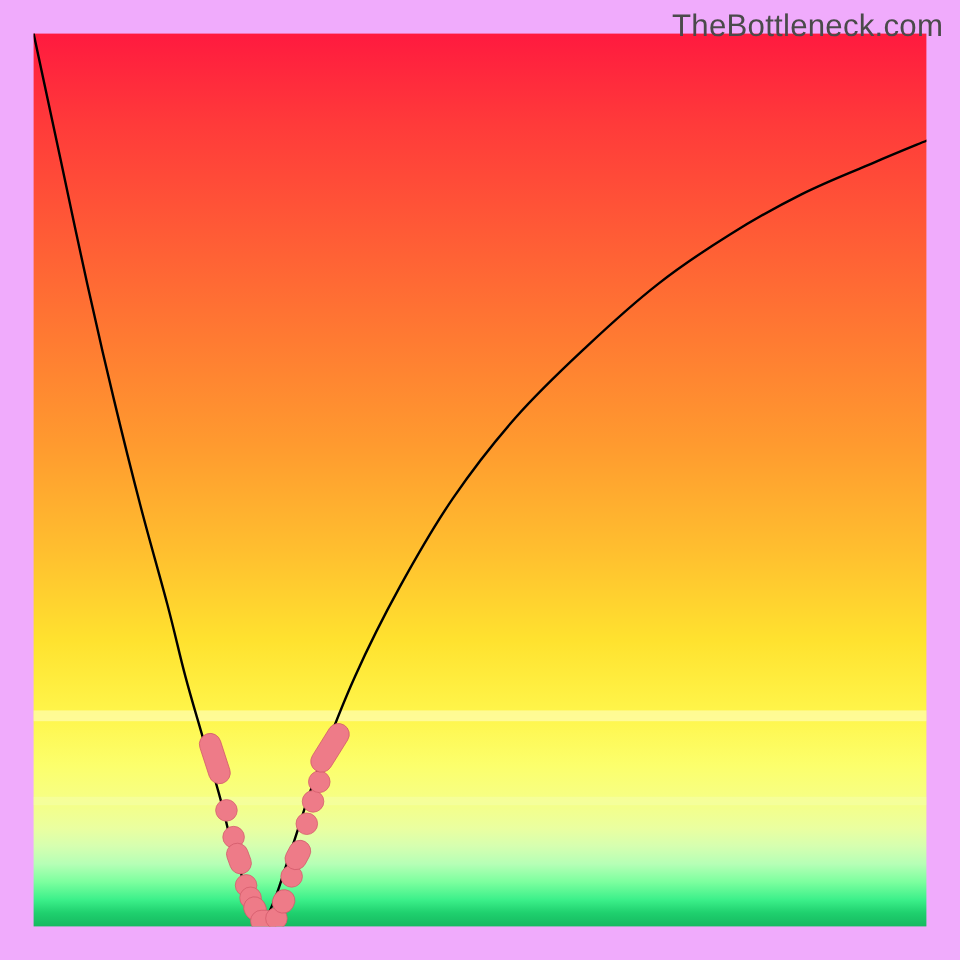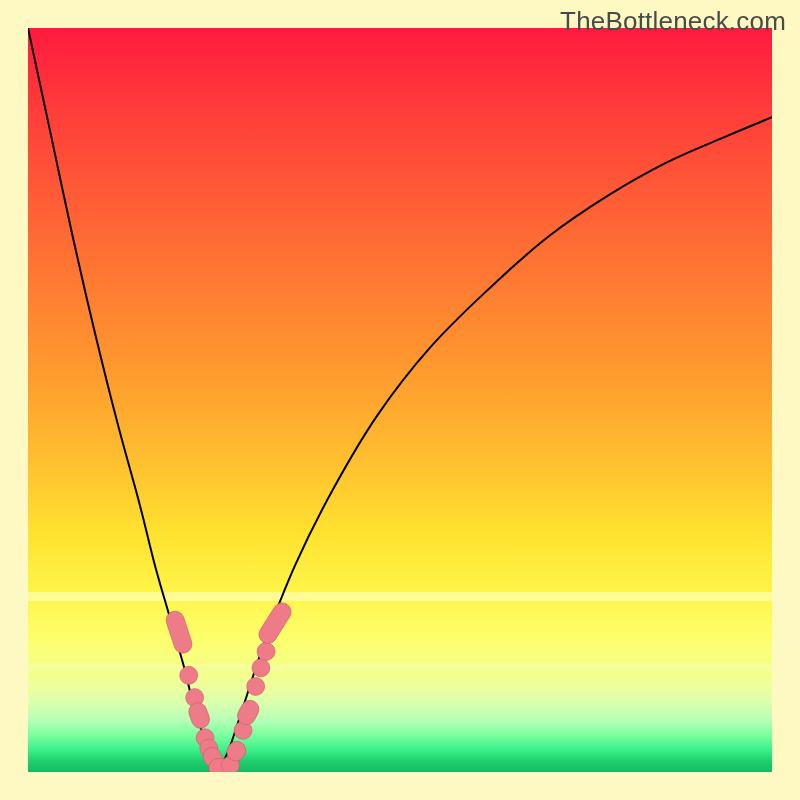--- a/index.html
+++ b/index.html
@@ -8,21 +8,21 @@
     width: 800px;
     height: 800px;
     overflow: hidden;
     background: #000;
     font-family: Arial, Helvetica, sans-serif;
   }
   .frame {
     position: relative;
     width: 800px;
     height: 800px;
-    background: #fef9c3;
+    background: #f0abfc;
   }
   .plot-area {
     position: absolute;
     left: 28px;
     top: 28px;
     width: 744px;
     height: 744px;
     background: linear-gradient(
       to bottom,
       #ff1a3f 0%,

